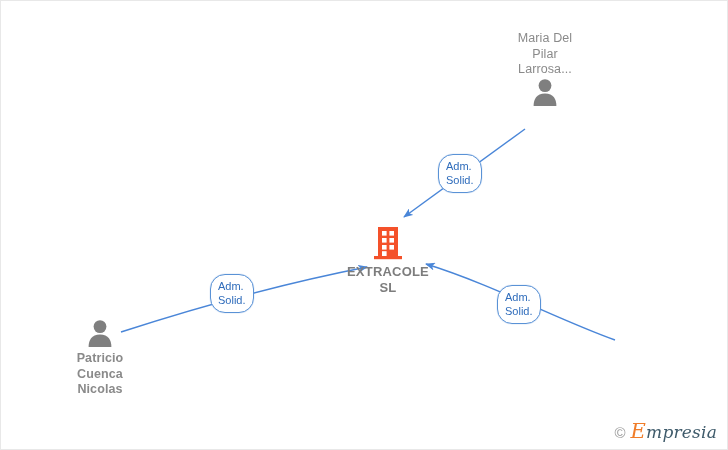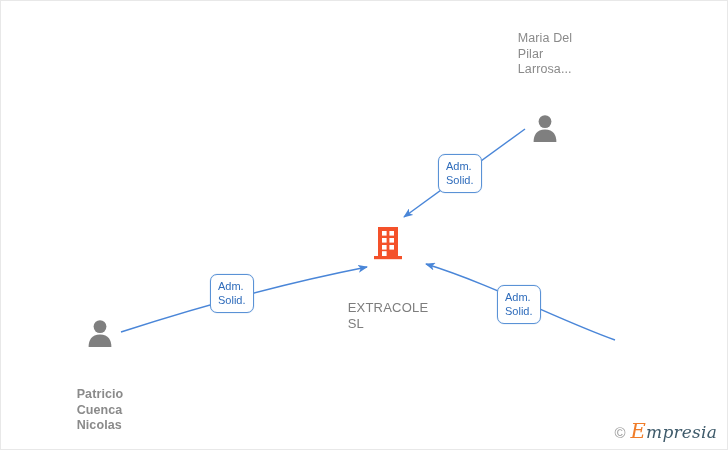--- a/index.html
+++ b/index.html
@@ -20,47 +20,46 @@
     position:absolute;left:0;top:0;width:728px;height:450px;
     pointer-events:none;
   }
   
   .node{
     position:absolute;
     display:flex;
     flex-direction:column;
     align-items:center;
     width:120px;
-    text-align:left;
-    gap:36px;
+    text-align:center;
   }
   .node.label-above{flex-direction:column;}
   .node-label{
     color:#8a8a8a;
     font-size:12.5px;
     line-height:15.5px;
     letter-spacing:.1px;
     white-space:pre-line;
   }
   .company-label{
     color:#7d7d7d;
-    font-weight:normal;
+    font-weight:bold;
     font-size:13px;
     line-height:16px;
     letter-spacing:.2px;
     white-space:pre-line;
   }
   .avatar-icon{display:block;}
   .building-icon{display:block;}
   
   .edge-label{
     position:absolute;
     box-sizing:border-box;
     border:1.4px solid #5a92d6;
-    border-radius:7px;
+    border-radius:15px;
     background:#ffffff;
     color:#2f6cbb;
     font-size:11px;
     line-height:14px;
     padding:4px 7px 5px 7px;
     text-align:left;
     white-space:pre-line;
     box-shadow:0 0 0 .5px rgba(90,146,214,.18);
   }
   

